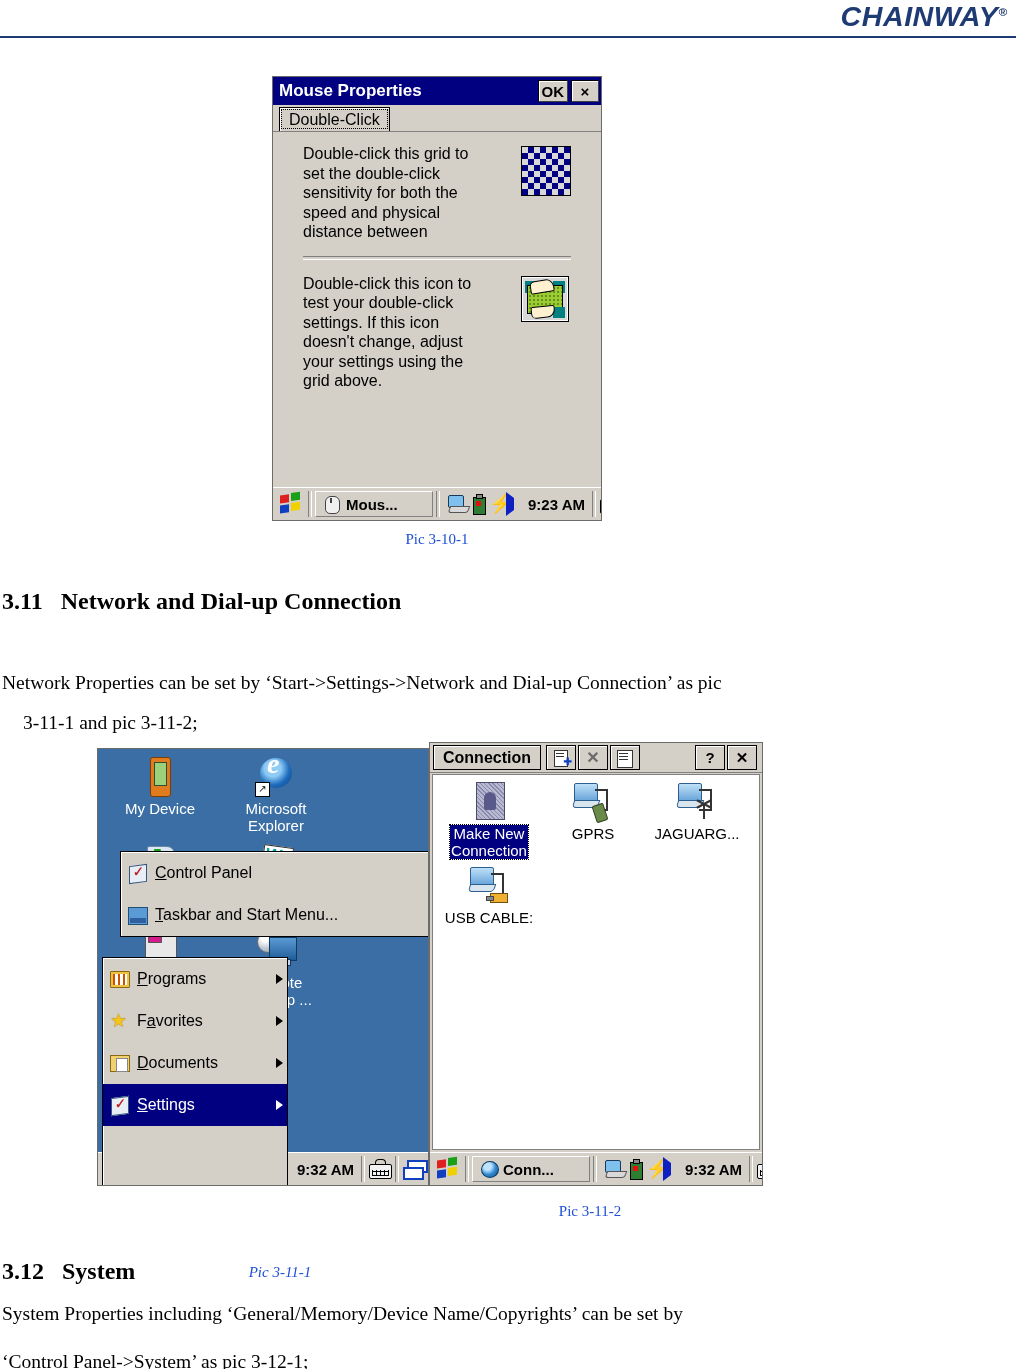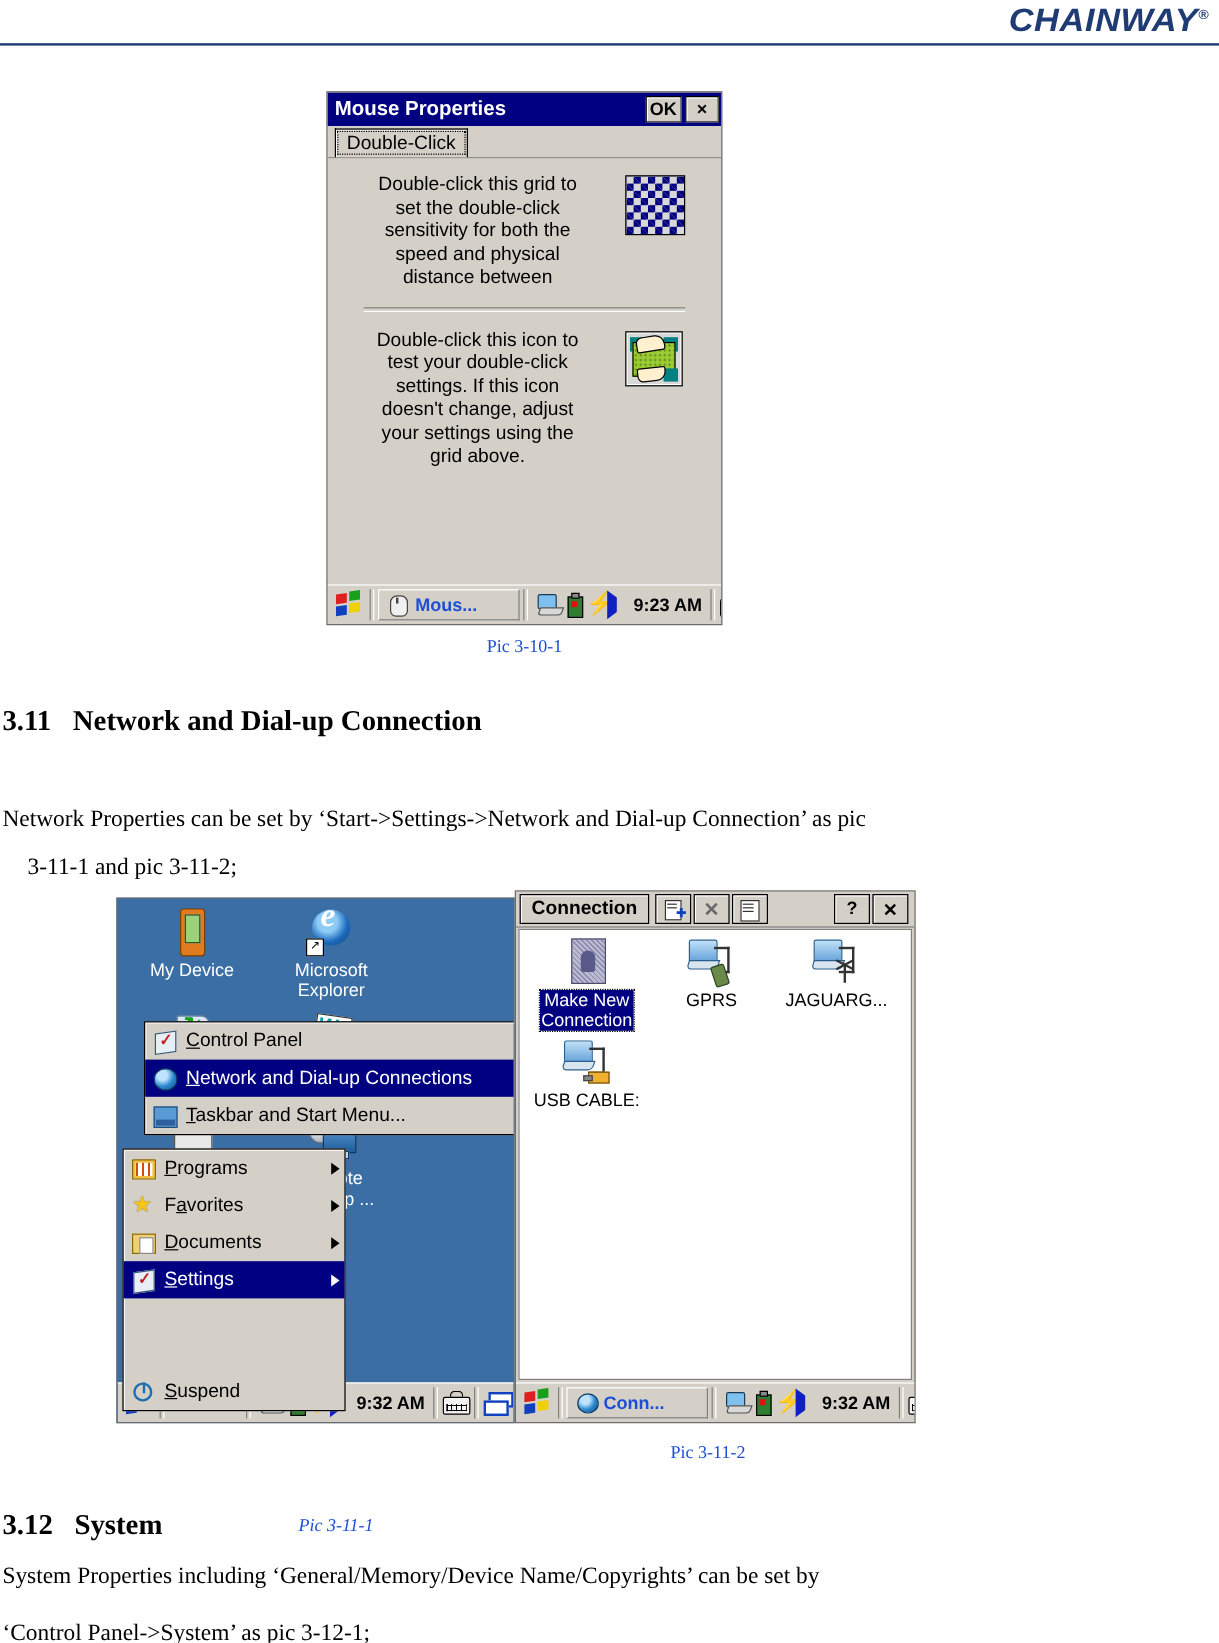--- a/index.html
+++ b/index.html
@@ -166,21 +166,20 @@
     display: flex;
     align-items: flex-start;
     justify-content: space-between;
   }
   .dlg-para {
     font-size: 16px;
     color: #000;
     line-height: 19.5px;
     width: 190px;
     white-space: pre-line;
-    text-align: center;
   }
   .grid-swatch {
     width: 48px;
     height: 48px;
     border: 1px solid #000;
     flex: none;
     margin-right: 18px;
     margin-top: 2px;
     background-image:
       linear-gradient(45deg, #000080 25%, transparent 25%, transparent 75%, #000080 75%),
@@ -300,21 +299,21 @@
     background: #d4d0c8;
     border: 1px solid #ffffff;
     border-right-color: #808080;
     border-bottom-color: #808080;
     display: flex;
     align-items: center;
     gap: 5px;
     padding: 0 7px;
     font-size: 15px;
     font-weight: bold;
-    color: #1d4ed8;
+    color: #000000;
     box-sizing: border-box;
     flex: none;
   }
   .task-empty {
     flex: 1;
     height: 26px;
   }
   .tray {
     display: flex;
     align-items: center;
@@ -548,21 +547,21 @@
     left: 4px;
     top: 208px;
     width: 186px;
     background: #d4d0c8;
     border: 1px solid #000;
     box-shadow: inset 1px 1px 0 #ffffff;
     box-sizing: border-box;
     z-index: 5;
   }
   .menu-item {
-    height: 31px;
+    height: 42px;
     display: flex;
     align-items: center;
     padding: 0 4px 0 5px;
     font-size: 16px;
     color: #000;
     box-sizing: border-box;
     white-space: nowrap;
   }
   .menu-item.sel {
     background: #000080;
@@ -1014,26 +1013,20 @@
         <span class="mi-label"><u>S</u>uspend</span>
       </div>
     </div>
 
     <div class="submenu">
       <div class="menu-item">
         <span class="mi-icon">
             <span class="mi-cp"></span>
           </span>
         <span class="mi-label"><u>C</u>ontrol Panel</span>
-      </div>
-      <div class="menu-item sel">
-        <span class="mi-icon">
-            <span class="mi-globe"></span>
-          </span>
-        <span class="mi-label"><u>N</u>etwork and Dial-up Connections</span>
       </div>
       <div class="menu-item">
         <span class="mi-icon">
             <span class="mi-tb"></span>
           </span>
         <span class="mi-label"><u>T</u>askbar and Start Menu...</span>
       </div>
     </div>
   </div>
 

